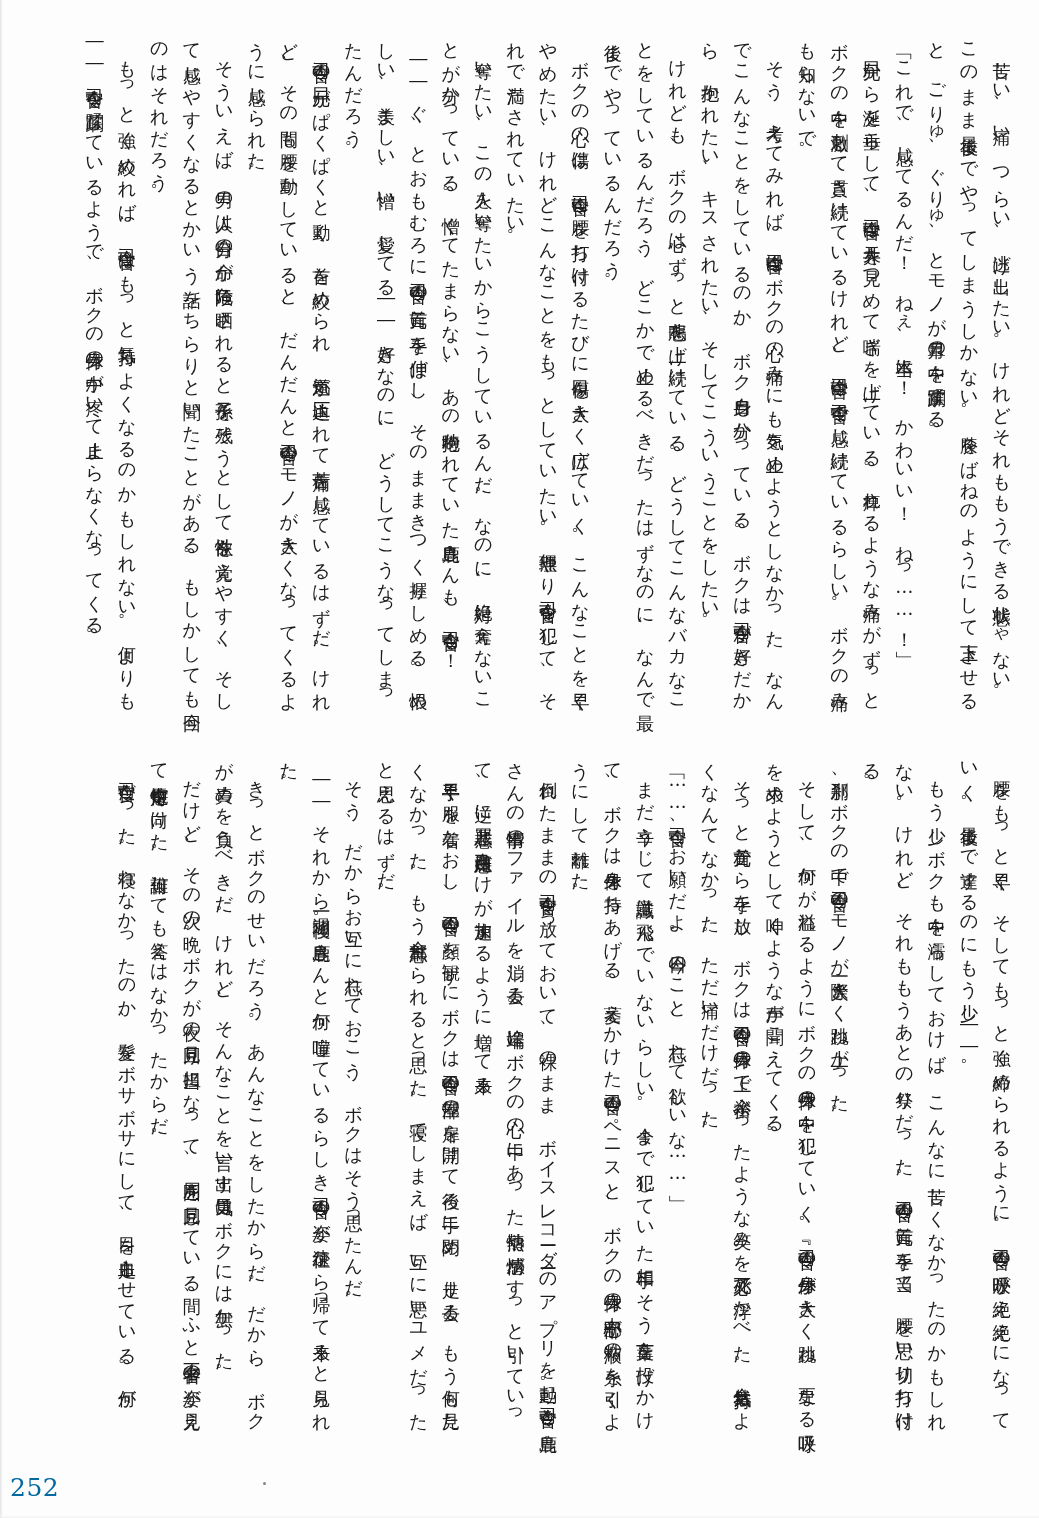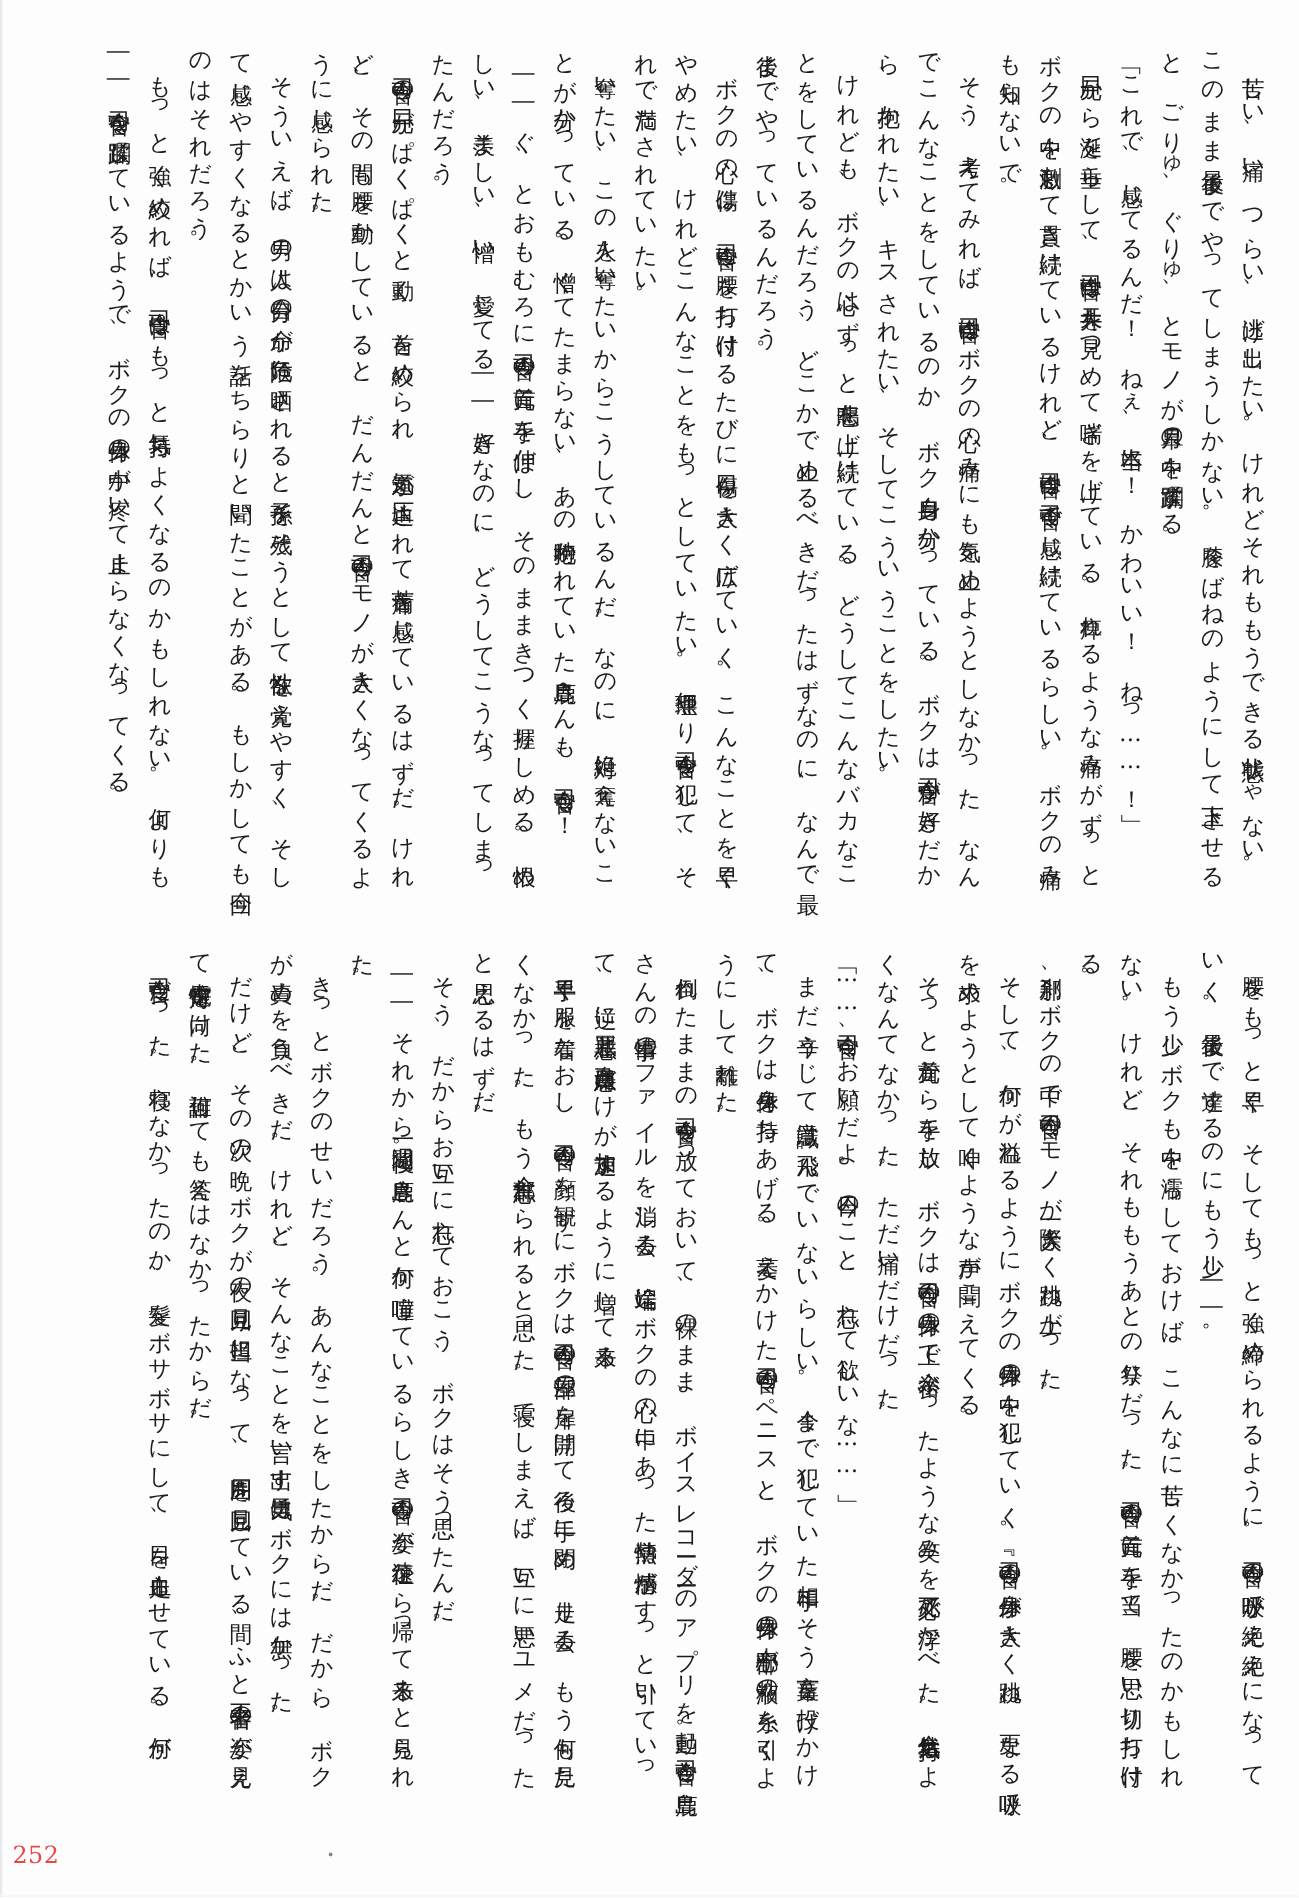--- a/index.html
+++ b/index.html
@@ -63,23 +63,23 @@
 
   .para {
     margin: 0;
     text-indent: 1em;
   }
 
   #page-number {
     position: absolute;
     left: 10px;
     top: 1473px;
-    font-size: 19px;
+    font-size: 25px;
     font-family: "DejaVu Serif", "Liberation Serif", serif;
-    color: #ef4444;
+    color: #0369a1;
     letter-spacing: 0.02em;
   }
   #center-dot {
     position: absolute;
     left: 263px;
     top: 1482px;
     width: 3px;
     height: 3px;
     border-radius: 50%;
     background: #5a5a5a;

